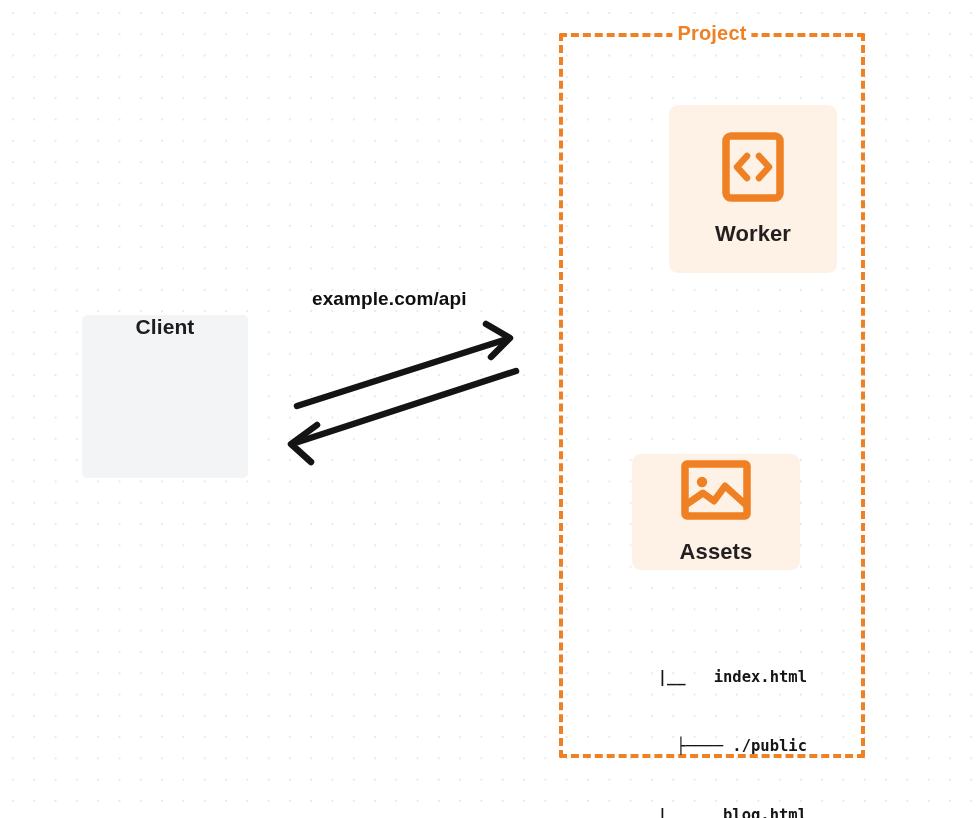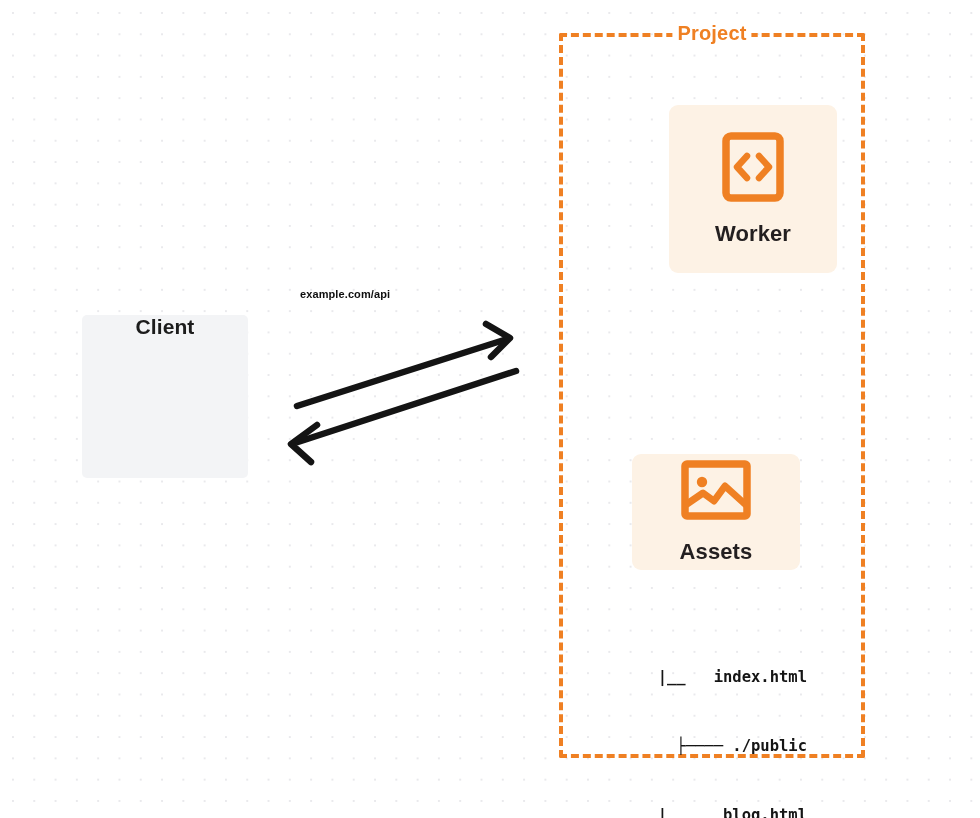--- a/index.html
+++ b/index.html
@@ -50,23 +50,23 @@
     left: 0;
     top: 0;
     width: 980px;
     height: 818px;
     pointer-events: none;
   }
 
   
   #request-label {
     position: absolute;
-    left: 300px;
+    left: 312px;
     top: 288px;
-    font-size: 11px;
+    font-size: 19px;
     font-weight: bold;
     color: #0f0f0f;
     letter-spacing: 0.1px;
     white-space: nowrap;
   }
 
   
   #project-container {
     position: absolute;
     left: 559px;

